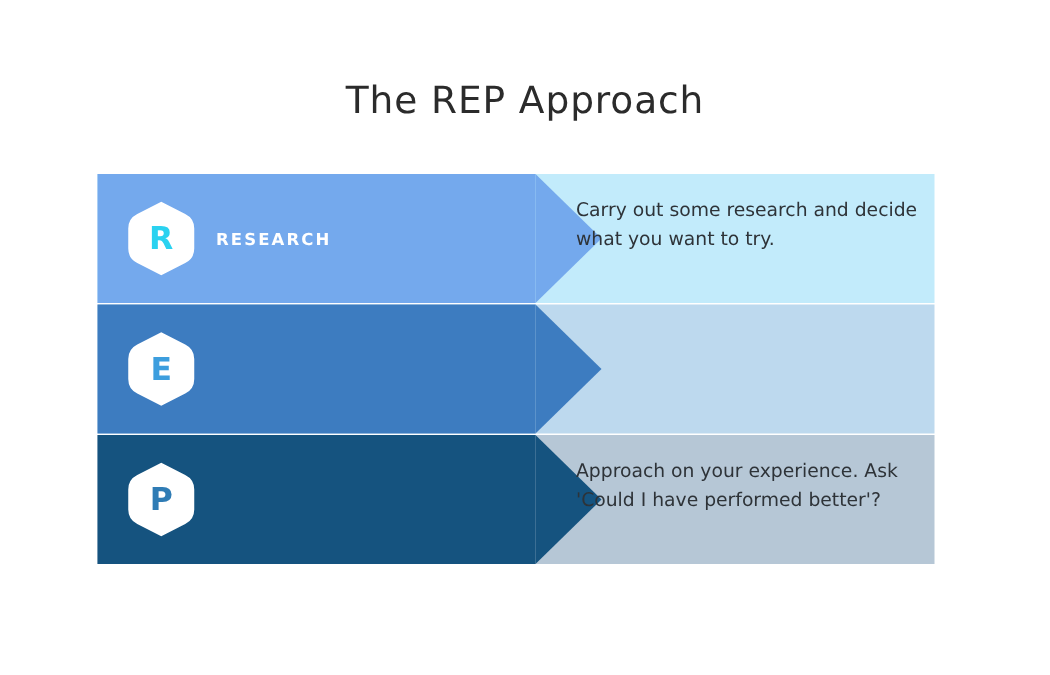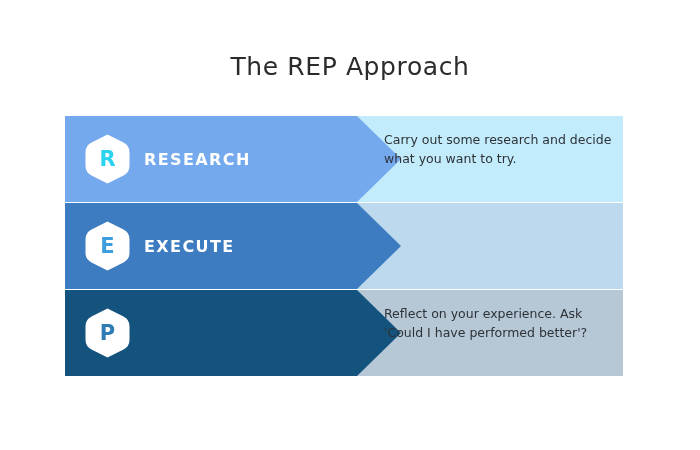--- a/index.html
+++ b/index.html
@@ -109,21 +109,21 @@
 
   
   .stage-label {
     position: absolute;
     left: 79px;
     top: 0;
     height: 86px;
     display: flex;
     align-items: center;
     color: #ffffff;
-    font-size: 16px;
+    font-size: 11px;
     font-weight: 700;
     letter-spacing: 1.4px;
     font-family: "DejaVu Sans", sans-serif;
     white-space: nowrap;
   }
 
   
   .desc {
     position: absolute;
     left: 319px;
@@ -176,38 +176,37 @@
         <div class="arrow-tip" style="border-left-color: rgb(61, 124, 192);"></div>
       </div>
 
       <div class="badge">
         <svg viewBox="0 0 45 50">
           <path d="M22.5 0.5 L38.5 8.6 Q44.5 11.6 44.5 18.3 L44.5 31.7 Q44.5 38.4 38.5 41.4 L22.5 49.5 L6.5 41.4 Q0.5 38.4 0.5 31.7 L0.5 18.3 Q0.5 11.6 6.5 8.6 Z" fill="#ffffff"></path>
         </svg>
         <div class="badge-letter" style="color: rgb(61, 158, 222);">E</div>
       </div>
 
-      <div class="stage-label">EXECUTE</div>
 
     </div>
 
     <div class="row row-3">
       <div class="row-bg" style="background: rgb(182, 199, 214);"></div>
 
       <div class="arrow" style="background: rgb(21, 83, 127);">
         <div class="arrow-tip" style="border-left-color: rgb(21, 83, 127);"></div>
       </div>
 
       <div class="badge">
         <svg viewBox="0 0 45 50">
           <path d="M22.5 0.5 L38.5 8.6 Q44.5 11.6 44.5 18.3 L44.5 31.7 Q44.5 38.4 38.5 41.4 L22.5 49.5 L6.5 41.4 Q0.5 38.4 0.5 31.7 L0.5 18.3 Q0.5 11.6 6.5 8.6 Z" fill="#ffffff"></path>
         </svg>
         <div class="badge-letter" style="color: rgb(47, 124, 181);">P</div>
       </div>
 
 
       <div class="desc">
-        <span>Reflect on your experience. Ask 'Could I have performed better'?</span>
+        <span>Approach on your experience. Ask 'Could I have performed better'?</span>
       </div>
     </div>
 
   </div>
 </div>
 
 </body></html>

